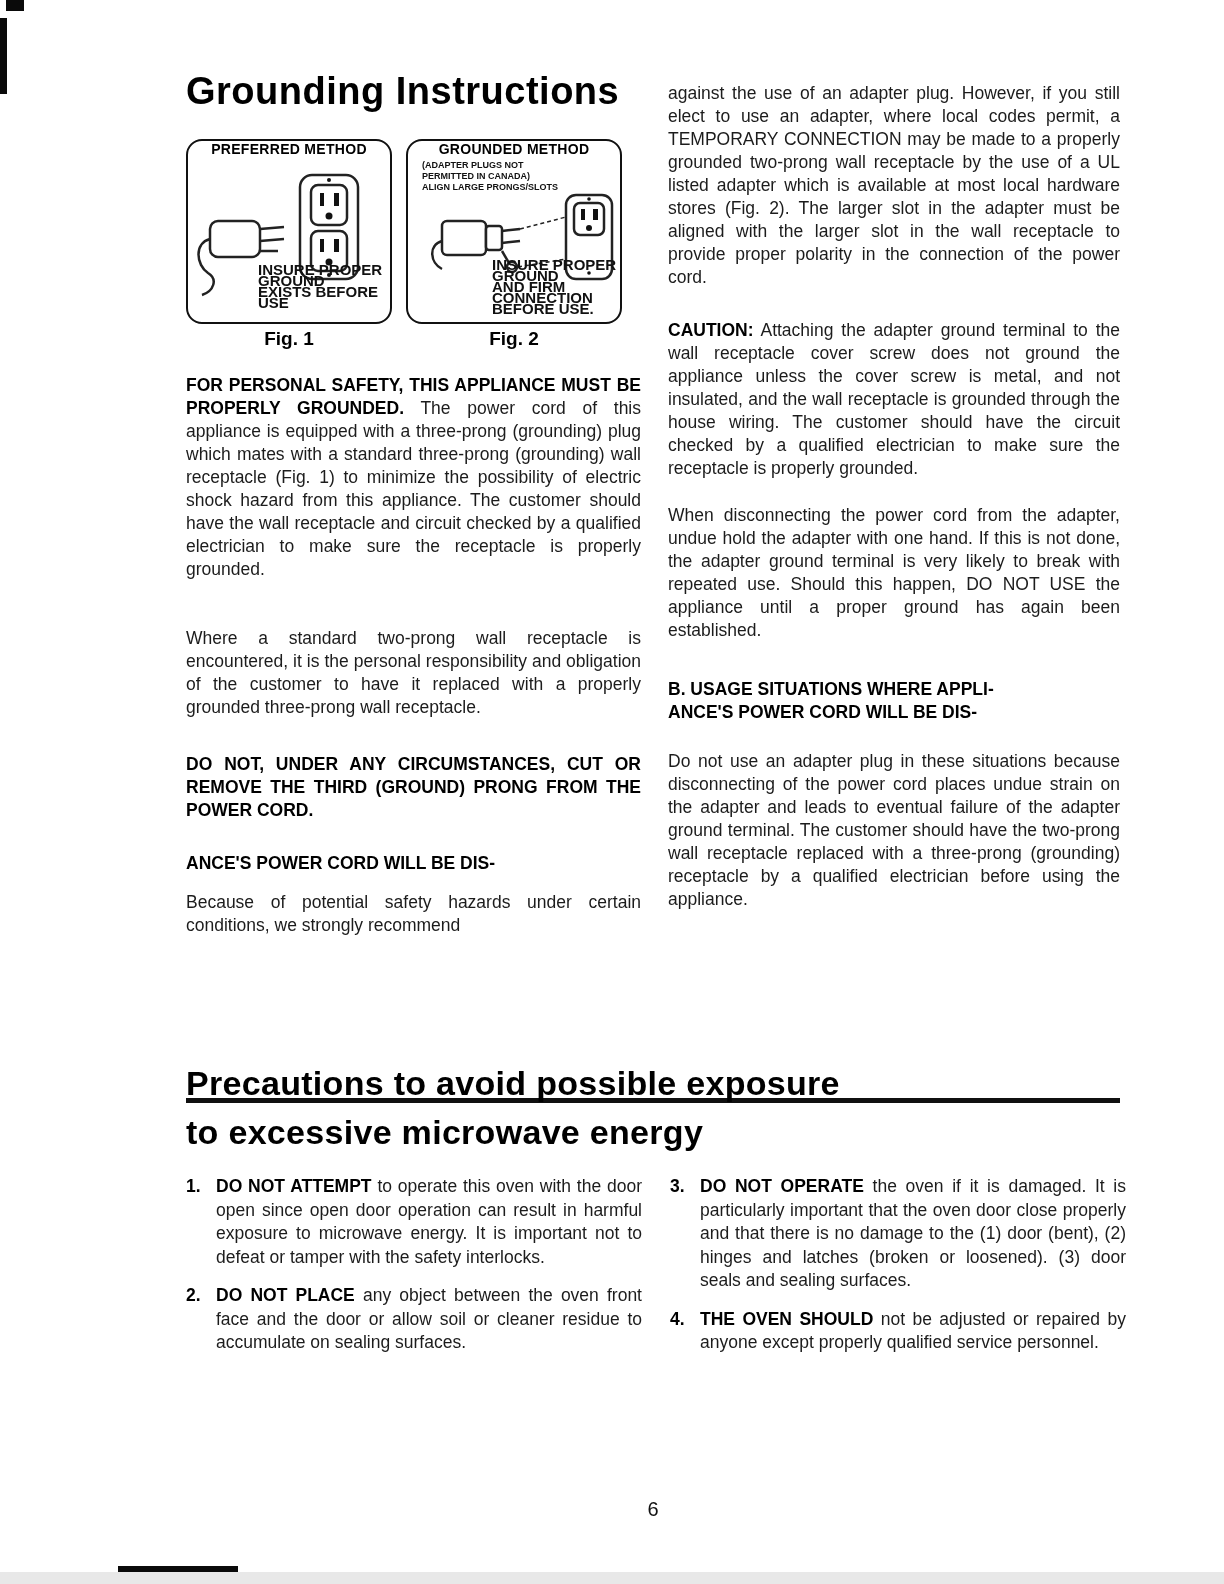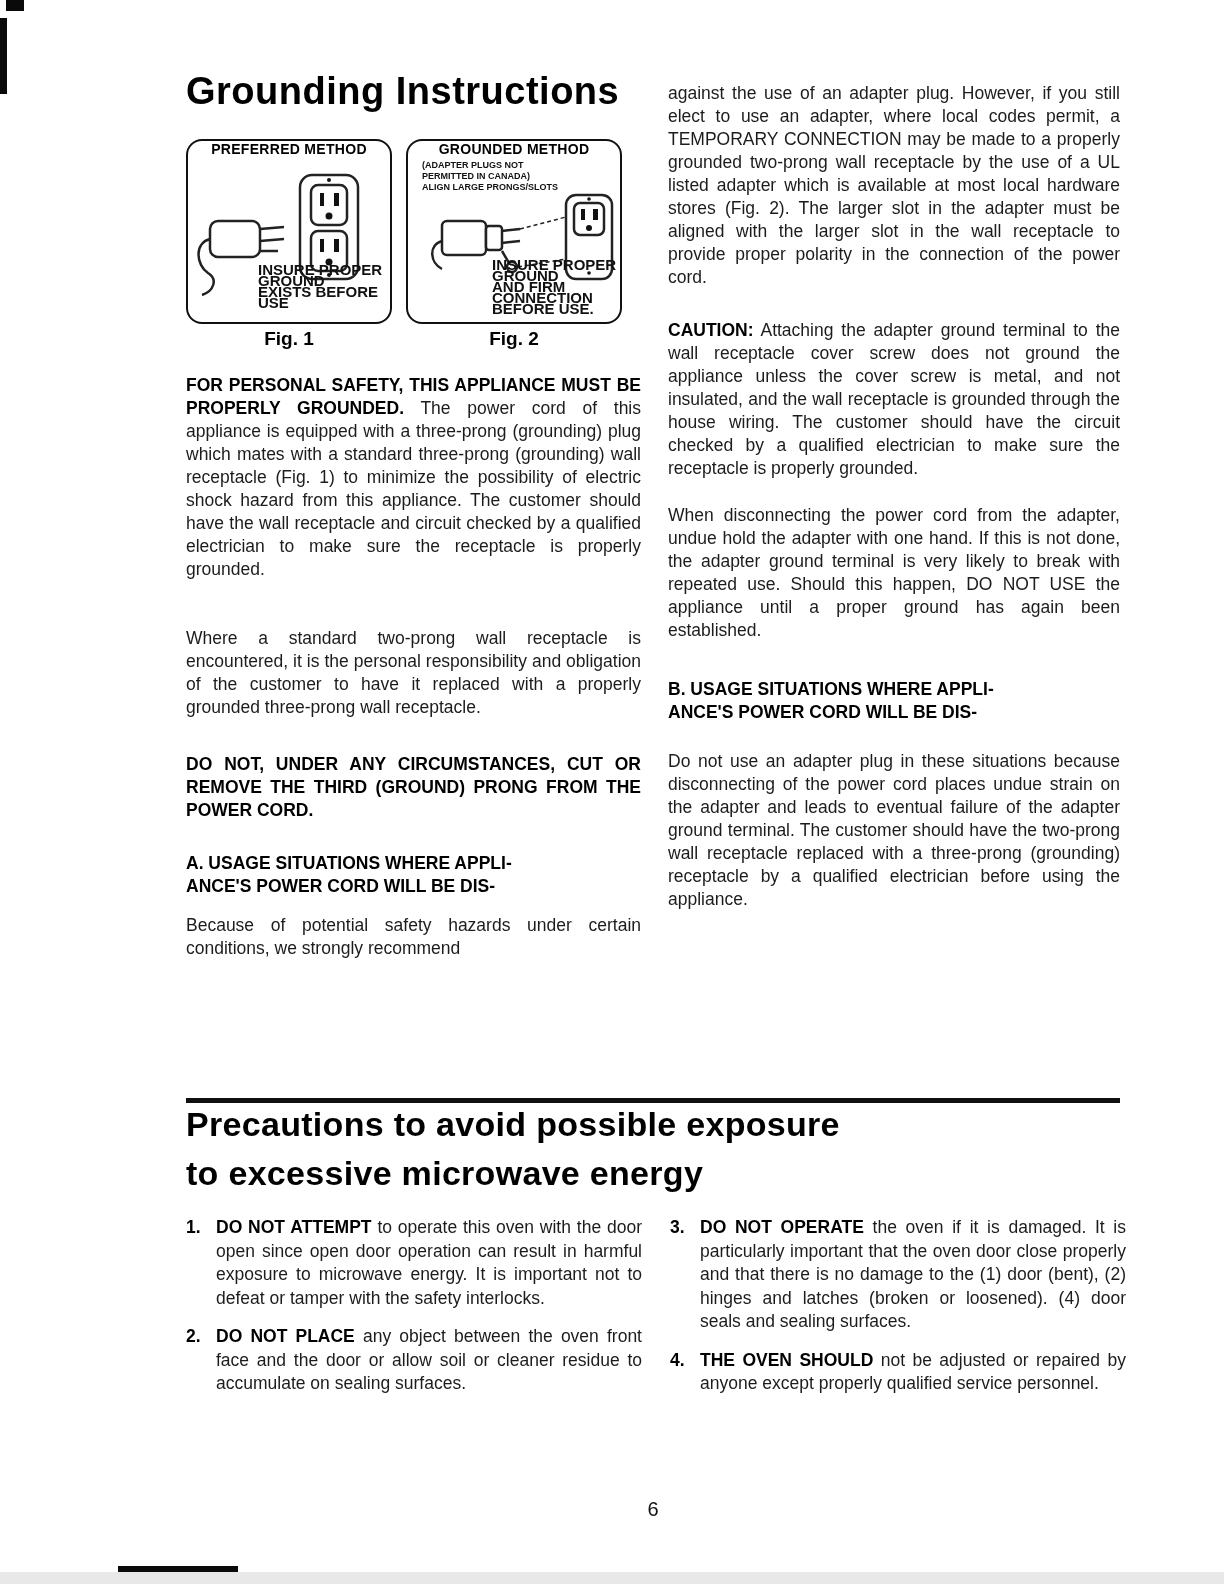--- a/index.html
+++ b/index.html
@@ -63,21 +63,21 @@
   .mt-rh { margin-top:36px; }
   .mt-rp3 { margin-top:26px; }
 
   
   .section-rule {
     position:absolute; left:186px; top:1098px; width:934px; height:5px;
     background:#101010;
   }
 
   
-  .precautions { position:absolute; left:186px; top:1100px; width:940px; }
+  .precautions { position:absolute; left:186px; top:1059px; width:940px; }
   .prec-title {
     font-size:34px; font-weight:700; color:#000; line-height:49px;
     letter-spacing:0.3px;
   }
   .prec-cols { display:flex; gap:28px; margin-top:18px; }
   .prec-col { width:456px; }
   .prec-item { display:flex; margin-bottom:15px; }
   .prec-num {
     width:30px; flex:0 0 30px; font-weight:700; color:#000;
     font-size:17.5px; line-height:23.5px;
@@ -187,21 +187,20 @@
       </div>
     </div>
 
     <p class="para mt-p1"><span class="lead">FOR PERSONAL SAFETY, THIS APPLIANCE MUST BE PROPERLY GROUNDED.</span><span> The power cord of this appliance is equipped with a three-prong (grounding) plug which mates with a standard three-prong (grounding) wall receptacle (Fig. 1) to minimize the possibility of electric shock hazard from this appliance. The customer should have the wall receptacle and circuit checked by a qualified electrician to make sure the receptacle is properly grounded.</span></p>
 
     <p class="para mt-lg">Where a standard two-prong wall receptacle is encountered, it is the personal responsibility and obligation of the customer to have it replaced with a properly grounded three-prong wall receptacle.</p>
 
     <p class="para mt-md lead">DO NOT, UNDER ANY CIRCUMSTANCES, CUT OR REMOVE THE THIRD (GROUND) PRONG FROM THE POWER CORD.</p>
 
     <div class="subhead mt-sm">
-      <div>A. USAGE SITUATIONS WHERE APPLI-</div>
       <div>ANCE'S POWER CORD WILL BE DIS-</div>
     </div>
 
     <p class="para mt-xs">Because of potential safety hazards under certain conditions, we strongly recommend</p>
   </div>
 
   <div class="col-right">
 
     <p class="para" style="margin-top:0;">against the use of an adapter plug. However, if you still elect to use an adapter, where local codes permit, a TEMPORARY CONNECTION may be made to a properly grounded two-prong wall receptacle by the use of a UL listed adapter which is available at most local hardware stores (Fig. 2). The larger slot in the adapter must be aligned with the larger slot in the wall receptacle to provide proper polarity in the connection of the power cord.</p>
 
@@ -236,21 +235,21 @@
         <div class="prec-item">
           <span class="prec-num">2.</span>
           <div class="prec-text"><span class="lead">DO NOT PLACE</span><span> any object between the oven front face and the door or allow soil or cleaner residue to accumulate on sealing surfaces.</span></div>
         </div>
 
       </div>
       <div class="prec-col">
 
         <div class="prec-item">
           <span class="prec-num">3.</span>
-          <div class="prec-text"><span class="lead">DO NOT OPERATE</span><span> the oven if it is damaged. It is particularly important that the oven door close properly and that there is no damage to the (1) door (bent), (2) hinges and latches (broken or loosened). (4) door seals and sealing surfaces.</span></div>
+          <div class="prec-text"><span class="lead">DO NOT OPERATE</span><span> the oven if it is damaged. It is particularly important that the oven door close properly and that there is no damage to the (1) door (bent), (2) hinges and latches (broken or loosened). (3) door seals and sealing surfaces.</span></div>
         </div>
 
         <div class="prec-item">
           <span class="prec-num">4.</span>
           <div class="prec-text"><span class="lead">THE OVEN SHOULD</span><span> not be adjusted or repaired by anyone except properly qualified service personnel.</span></div>
         </div>
 
       </div>
     </div>
   </div>

